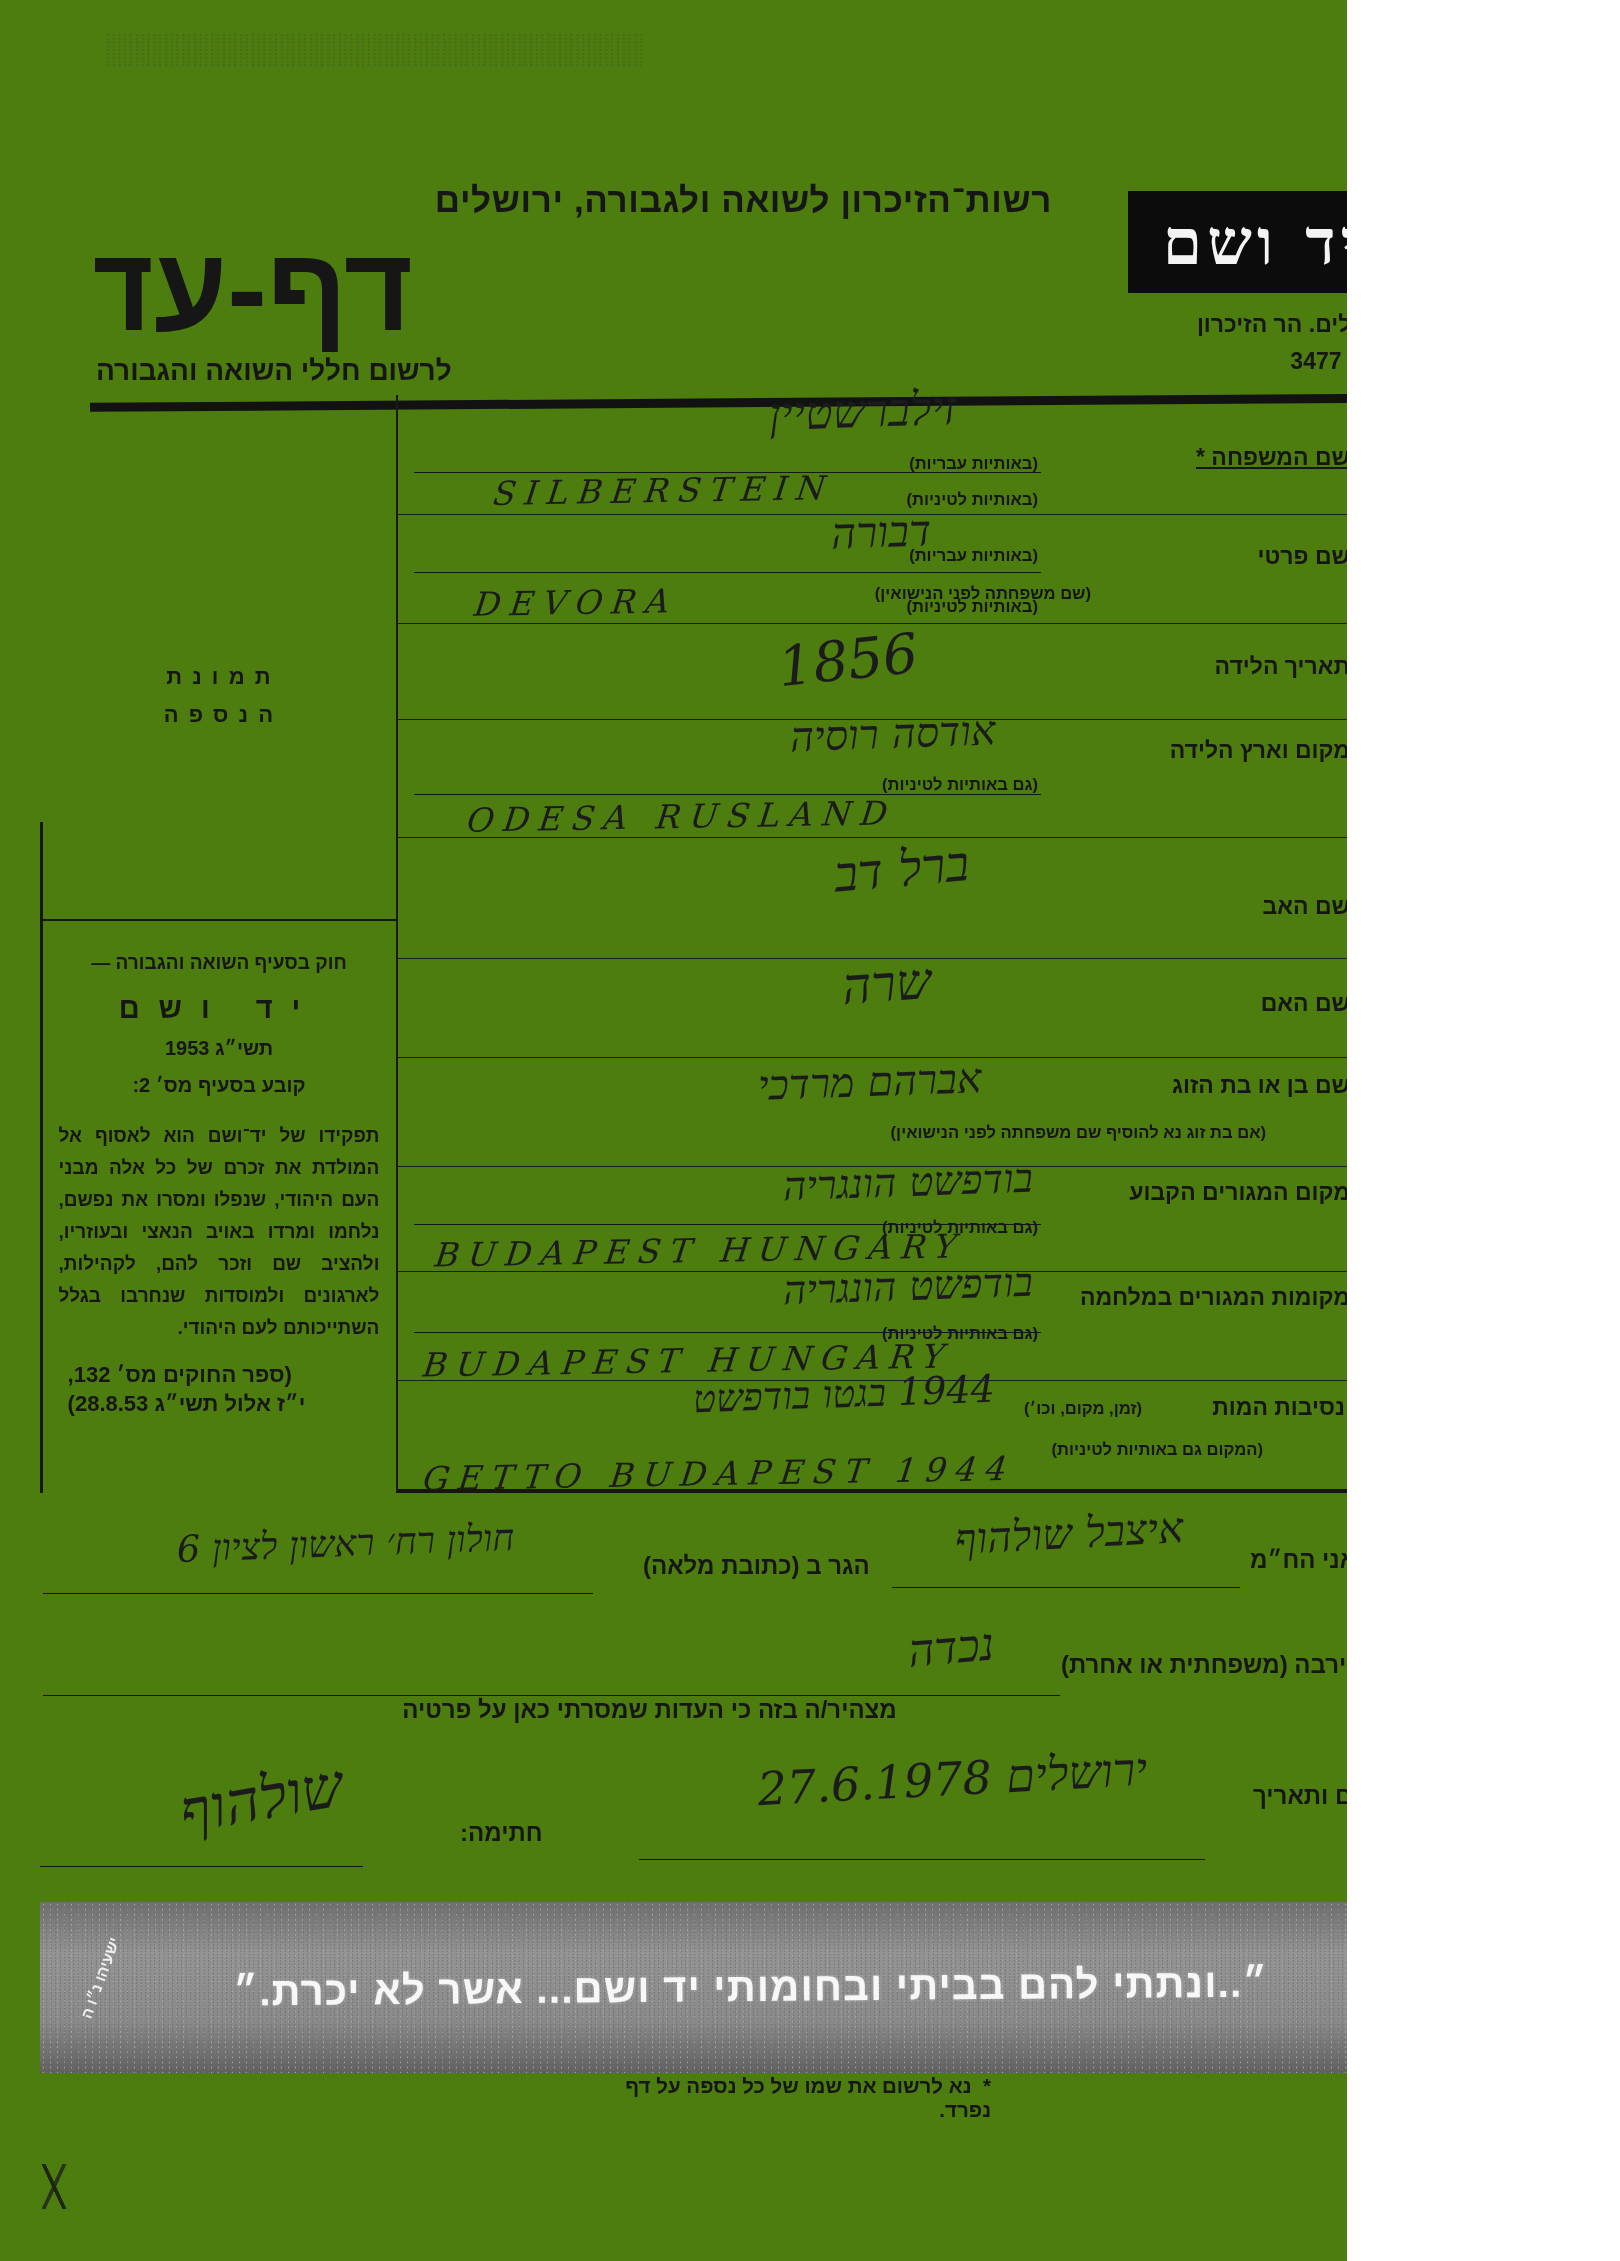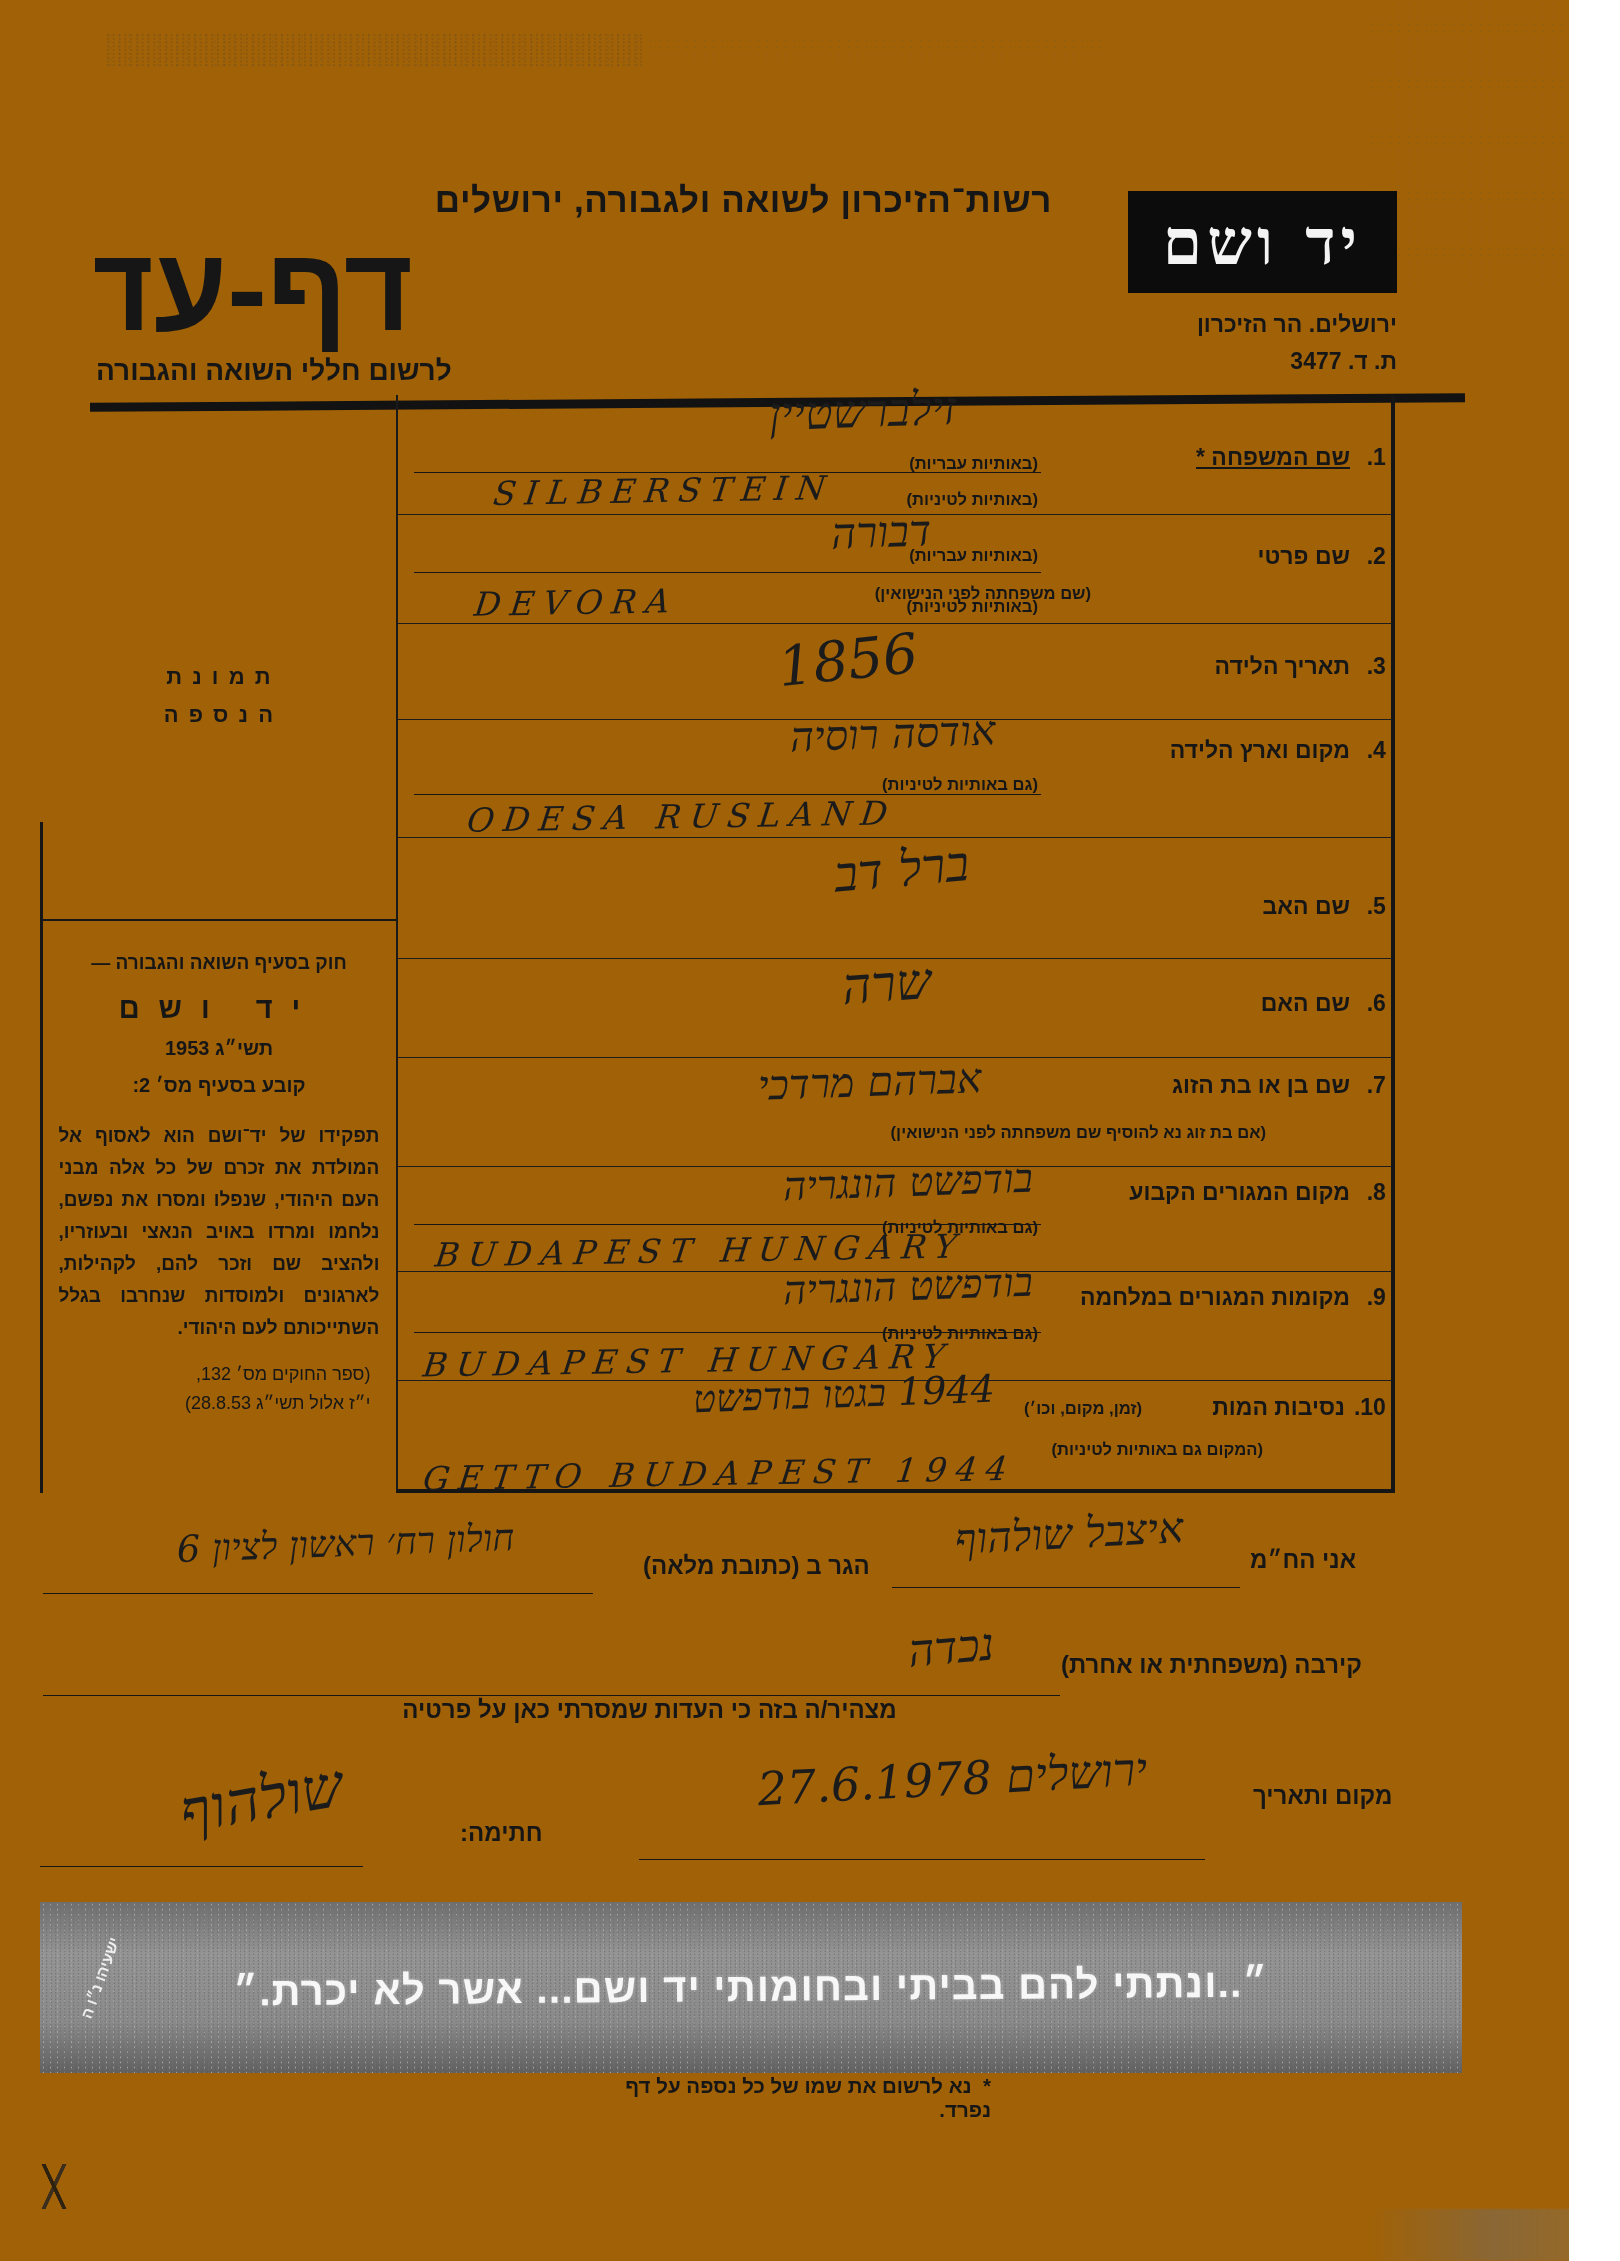--- a/index.html
+++ b/index.html
@@ -1,16 +1,16 @@
 <!DOCTYPE html>
 <html style="font-size:10.2px"><head>
 <meta charset="utf-8">
 <style>
   html,body{margin:0;padding:0;background:#ffffff;}
-  #page{position:relative;width:1569px;height:2261px;background:#a16207;overflow:hidden;
+  #page{position:relative;width:1347px;height:2261px;background:#4d7c0f;overflow:hidden;
         font-family:"Liberation Sans",sans-serif;color:#161616;}
   .abs{position:absolute;}
   .rtl{direction:rtl;unicode-bidi:embed;}
   .nw{white-space:nowrap;}
 
   
   .speck{background-image:radial-gradient(#2a2a2a 0.6px, transparent 1px),
                           radial-gradient(#4a4a4a 0.6px, transparent 1.1px);
          background-size:5.8px 3.8px,9.6px 5.8px;opacity:.55;}
   .speck-light{background-image:radial-gradient(#555 0.6px, transparent 1px);
@@ -44,21 +44,21 @@
   .hw-he{transform:rotate(-2deg);}
   .hw-lat{letter-spacing:9px;transform:skewX(-8deg) rotate(-1deg);}
 
   
   .photo-label{font-size:22px;font-weight:700;letter-spacing:10.2px;line-height:38px;text-align:center;}
   #sidebar{left:42px;top:919px;width:354px;height:574px;border-top:2.6px solid #161616;box-sizing:border-box;}
   .sb-law{font-size:19px;font-weight:700;text-align:center;}
   .sb-org{font-size:29px;font-weight:700;letter-spacing:19px;text-align:center;}
   .sb-line{font-size:20px;font-weight:700;text-align:center;}
   .sb-par{font-size:19px;font-weight:700;line-height:32px;text-align:justify;padding:0 16.6px;}
-  .sb-cit{font-size:18px;font-weight:400;line-height:29px;text-align:right;padding:0 25.6px;}
+  .sb-cit{font-size:22px;font-weight:700;line-height:29px;text-align:left;padding:0 25.6px;}
   .vline{background:#161616;}
 
   
   .dlabel{font-size:24px;font-weight:700;white-space:nowrap;}
   .statement{font-size:24px;font-weight:700;line-height:36px;text-align:center;}
 
   
   #banner{left:40px;top:1902px;width:1422px;height:171px;
           background:
             radial-gradient(circle,#6f6f6f 0.6px,transparent 1px),

